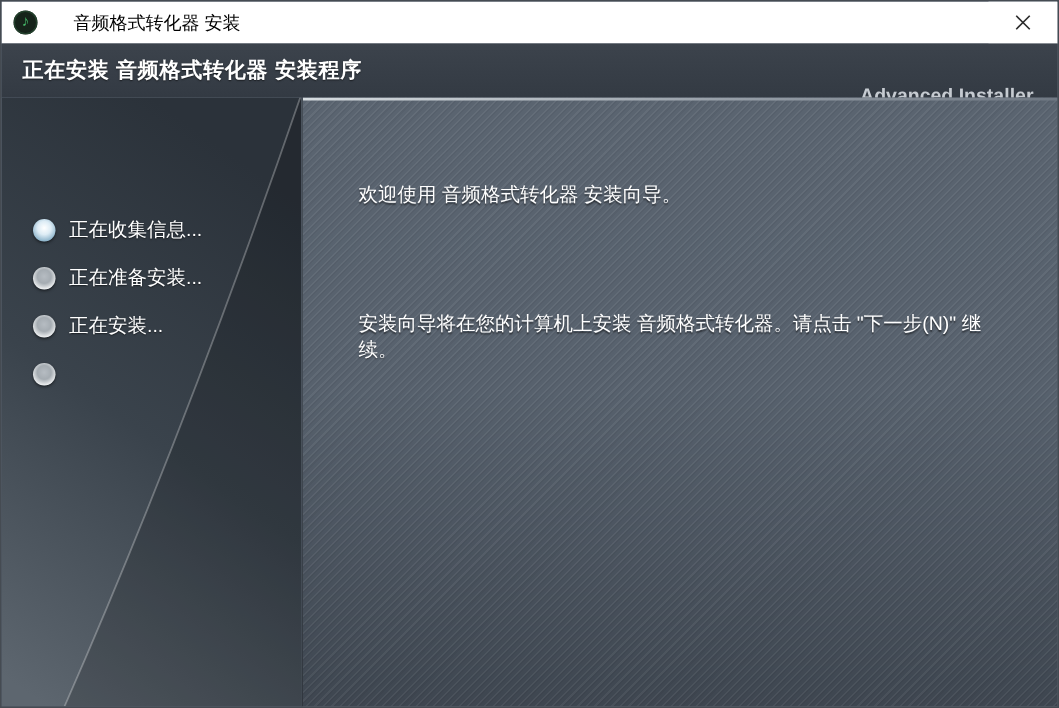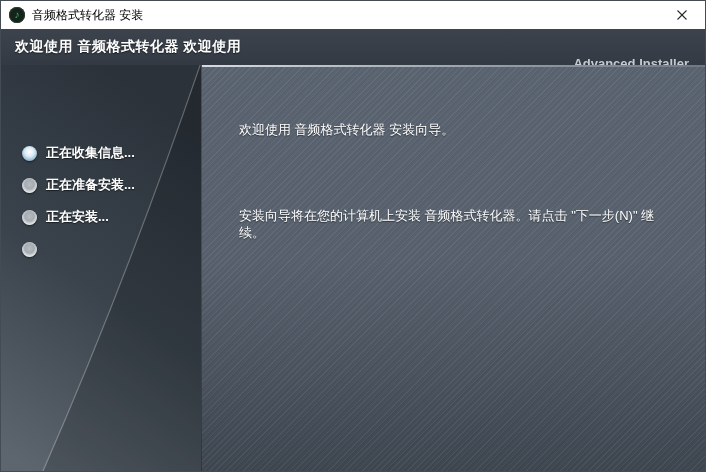--- a/index.html
+++ b/index.html
@@ -24,21 +24,21 @@
   .app-icon {
     width: 16px; height: 16px; flex: none;
     margin-left: 8px;
     border-radius: 50%;
     background: radial-gradient(circle at 50% 45%, #16231a 55%, #0a120c 100%);
     box-shadow: 0 0 0 1px #23402c inset;
     color: #45b868;
     font-size: 10px; line-height: 15px; text-align: center;
   }
   .window-title {
-    margin-left: 7px;
+    margin-left: 24px;
     font-size: 12px; color: #000000;
     white-space: nowrap;
   }
   .close-button {
     margin-left: auto;
     width: 46px; height: 28px; flex: none;
     display: flex; align-items: center; justify-content: center;
     background: #ffffff;
     cursor: default;
   }
@@ -89,21 +89,21 @@
     width: 15px; height: 15px; flex: none;
     margin-right: 9px;
     border-radius: 50%;
     background: radial-gradient(circle at 50% 42%, #b6bcc2 0%, #a5acb2 40%, #eef0f1 74%, #969da3 100%);
     box-shadow: 0 1px 2px rgba(0,0,0,0.5);
   }
   .step.active .bullet {
     background: radial-gradient(circle at 50% 40%, #ffffff 0%, #ddecf5 38%, #93b8ce 72%, #587f97 100%);
   }
   .step-label {
-    color: #ffffff; font-size: 13px; font-weight: bold;
+    color: #ffffff; font-size: 13px; font-weight: normal;
     text-shadow: 0 1px 1px rgba(0,0,0,0.55);
     white-space: nowrap;
   }
 
   .main {
     flex: 1;
     position: relative;
     border-left: 1px solid rgba(0,0,0,0.22);
     background: linear-gradient(to bottom, #5a6470 0%, #57616d 48%, #4a535e 76%, #3e4650 100%);
     overflow: hidden;
@@ -149,21 +149,21 @@
     <div class="window-title">音频格式转化器 安装</div>
     <div class="close-button">
       <svg width="12" height="12" viewBox="0 0 12 12">
         <line x1="1.5" y1="1.5" x2="10.5" y2="10.5" stroke="#2b2b2b" stroke-width="1.1"></line>
         <line x1="10.5" y1="1.5" x2="1.5" y2="10.5" stroke="#2b2b2b" stroke-width="1.1"></line>
       </svg>
     </div>
   </div>
 
   <div class="header">
-    <div class="header-title">欢迎使用 音频格式转化器 欢迎使用</div>
+    <div class="header-title">正在安装 音频格式转化器 安装程序</div>
     <div class="brand-label">Advanced Installer</div>
   </div>
 
   <div class="body-row">
 
     <div class="sidebar">
       <svg class="sidebar-bg" viewBox="0 0 200 406" preserveAspectRatio="none" aria-hidden="true">
         <defs>
           <linearGradient id="sbGrad" x1="0.5" y1="0" x2="0.15" y2="1">
             <stop offset="0" stop-color="#2b323a"></stop>

